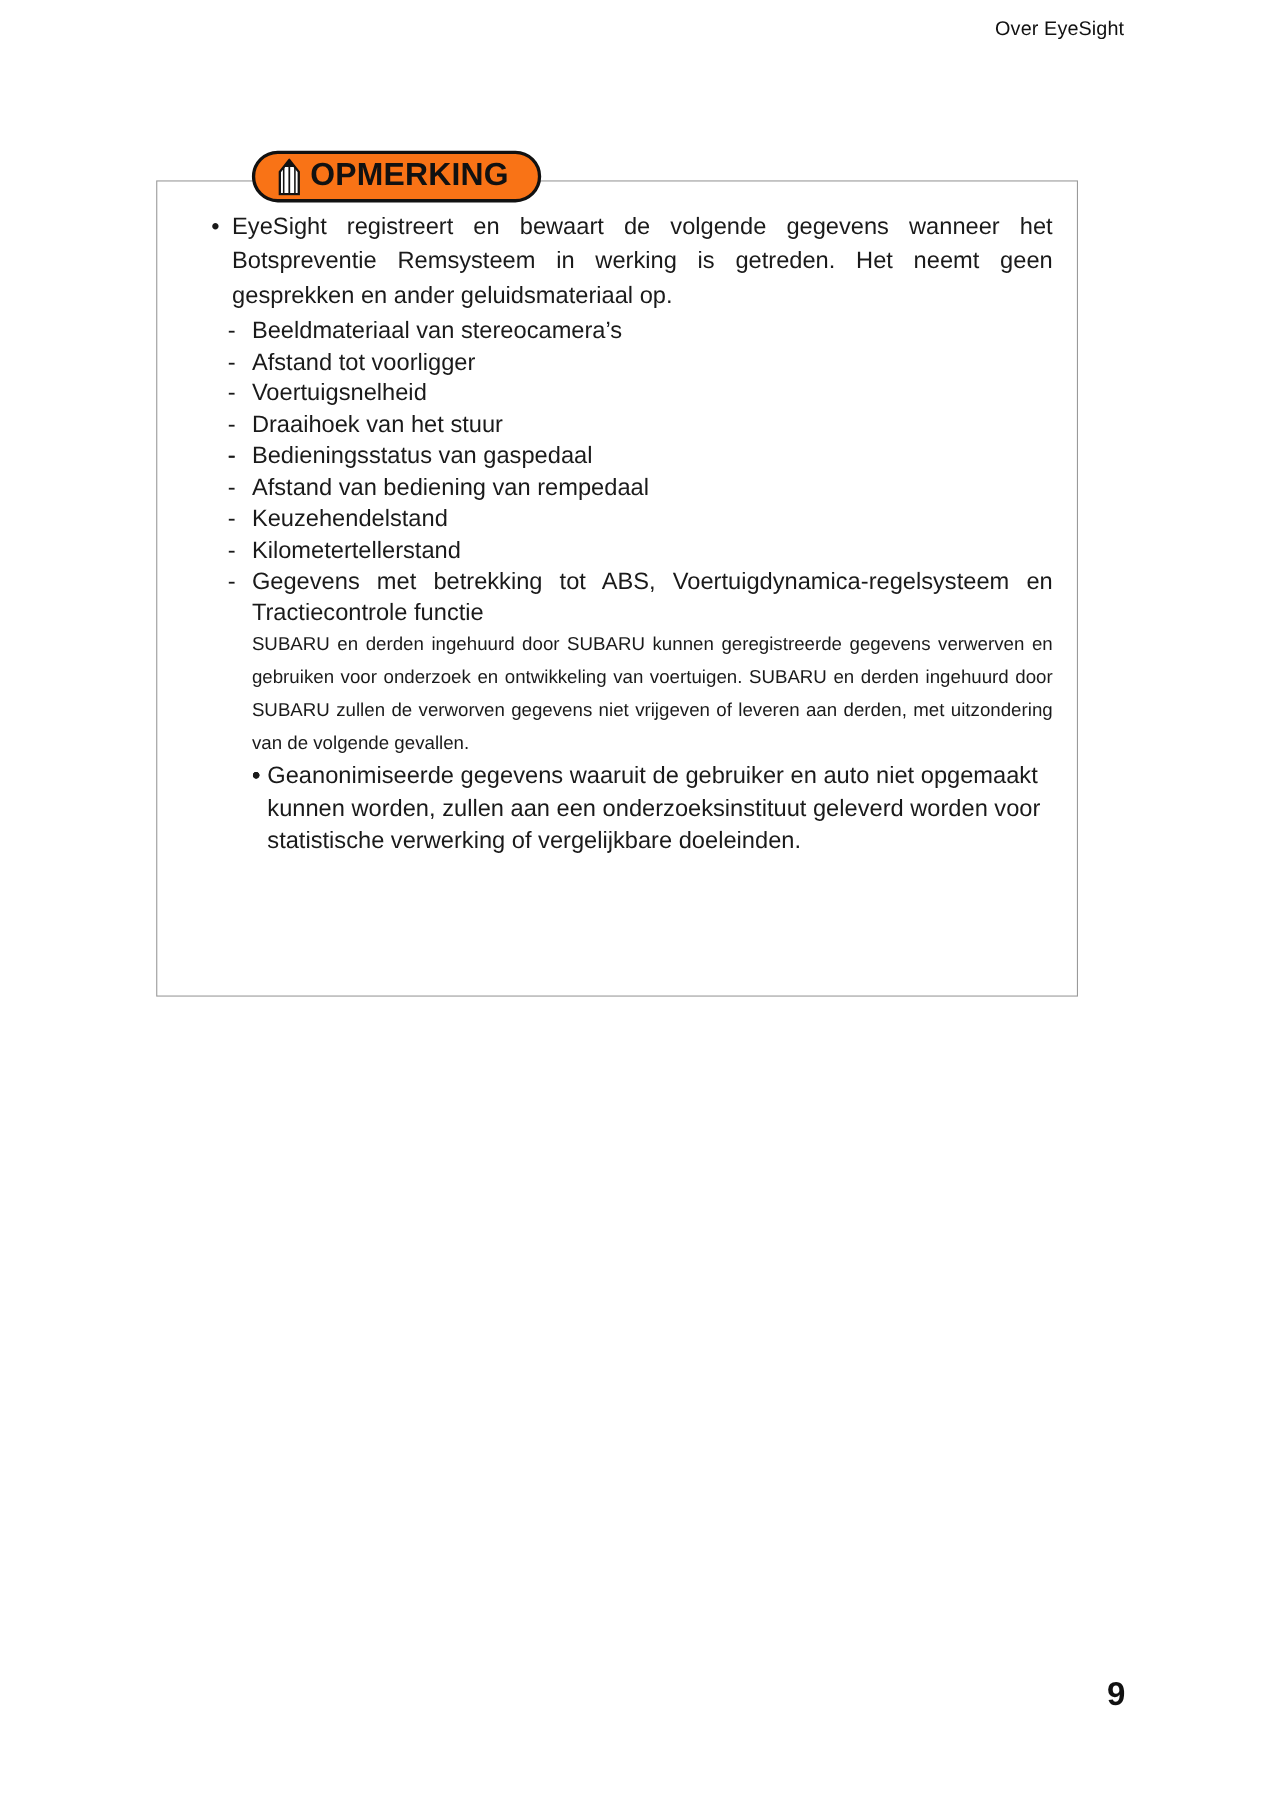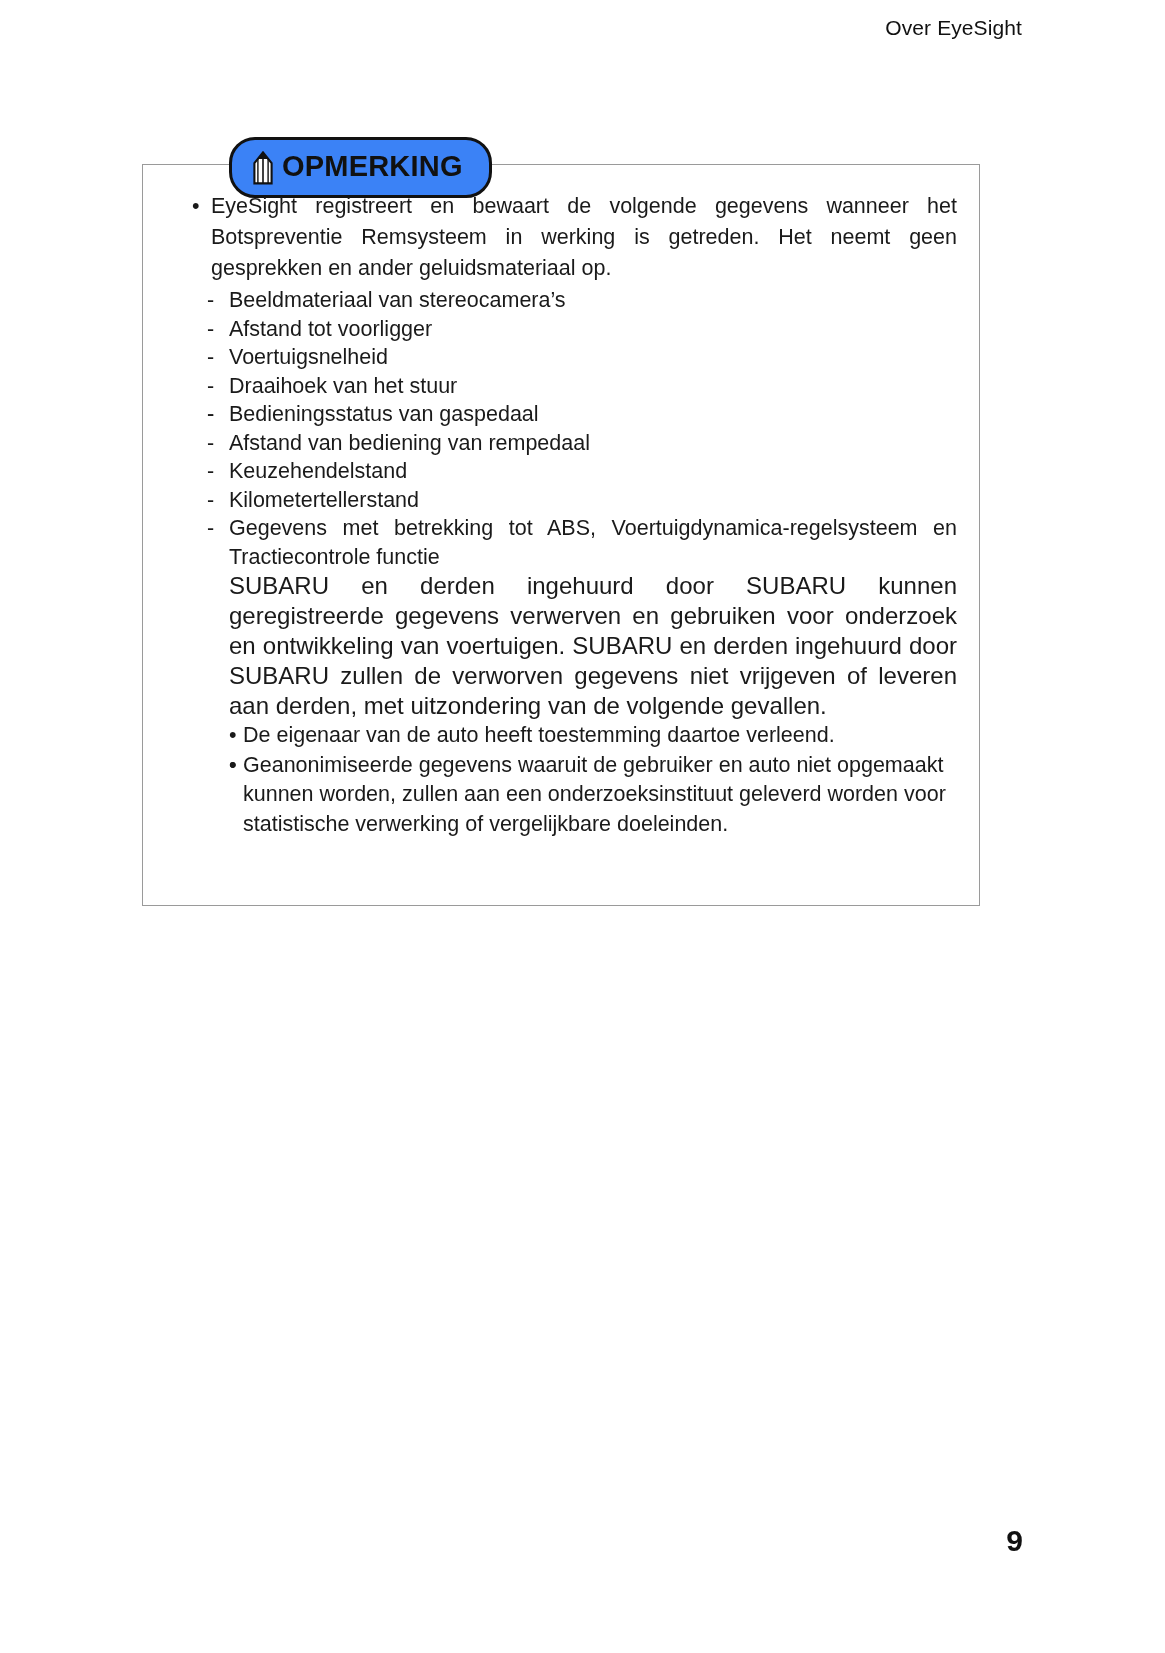--- a/index.html
+++ b/index.html
@@ -14,46 +14,46 @@
     font-family: "Liberation Sans", sans-serif;
     color: #1a1a1a;
     -webkit-font-smoothing: antialiased;
   }
 
   
   .page-header {
     position: absolute;
     top: 16px;
     right: 143px;
-    font-size: 21px;
+    font-size: 18px;
     letter-spacing: 0.1px;
     color: #111;
   }
 
   
   .note-box {
     position: absolute;
     left: 142px;
     top: 164px;
     width: 838px;
     min-height: 742px;
     border: 1.5px solid #9a9a9a;
     box-sizing: border-box;
     background: #fff;
   }
 
   .note-badge {
     position: absolute;
     left: 86px;
     top: -28px;
-    height: 61px;
+    height: 47px;
     padding: 0 26px 0 20px;
     border: 3px solid #111;
     border-radius: 26px;
-    background: #3b82f6;
+    background: #f97316;
     display: flex;
     align-items: center;
     gap: 8px;
     box-sizing: border-box;
   }
   .note-badge .badge-label {
     font-size: 29px;
     font-weight: bold;
     letter-spacing: 0.2px;
     line-height: 1;
@@ -105,21 +105,21 @@
     font-size: 21.5px;
     line-height: 28.5px;
   }
   .dash-item.nojust {
     text-align: left;
   }
 
   .para {
     margin: 0;
     padding-left: 64px;
-    font-size: 24px;
+    font-size: 17px;
     line-height: 30px;
     text-align: justify;
     text-justify: inter-word;
   }
 
   .sub-bullet {
     position: relative;
     margin: 0;
     padding-left: 78px;
     font-size: 21.5px;
@@ -211,21 +211,20 @@
         <span class="b-dash">-</span>
         <span>Gegevens met betrekking tot ABS, Voertuigdynamica-regelsysteem en Tractiecontrole functie</span>
       </p>
     </div>
 
     <p class="para">SUBARU en derden ingehuurd door SUBARU kunnen geregistreerde gegevens verwerven en gebruiken voor onderzoek en ontwikkeling van voertuigen. SUBARU en derden ingehuurd door SUBARU zullen de verworven gegevens niet vrijgeven of leveren aan derden, met uitzondering van de volgende gevallen.</p>
 
     <div>
       <p class="sub-bullet">
         <span class="b-small">•</span>
-        <span>De eigenaar van de auto heeft toestemming daartoe verleend.</span>
       </p>
       <p class="sub-bullet">
         <span class="b-small">•</span>
       </p>
       <p class="sub-bullet">
         <span class="b-small">•</span>
         <span>Geanonimiseerde gegevens waaruit de gebruiker en auto niet opgemaakt kunnen worden, zullen aan een onderzoeksinstituut geleverd worden voor statistische verwerking of vergelijkbare doeleinden.</span>
       </p>
     </div>
 

